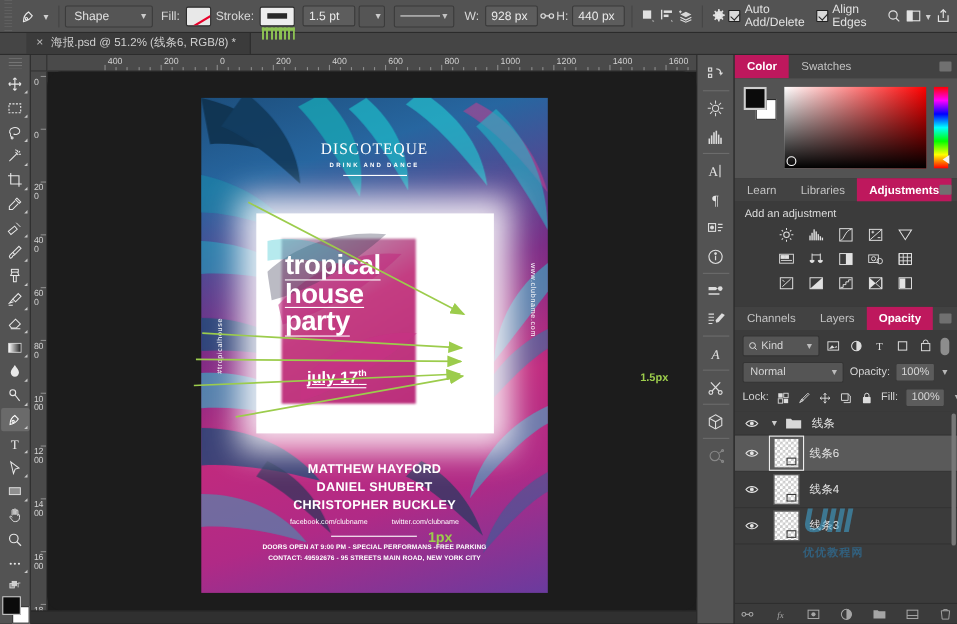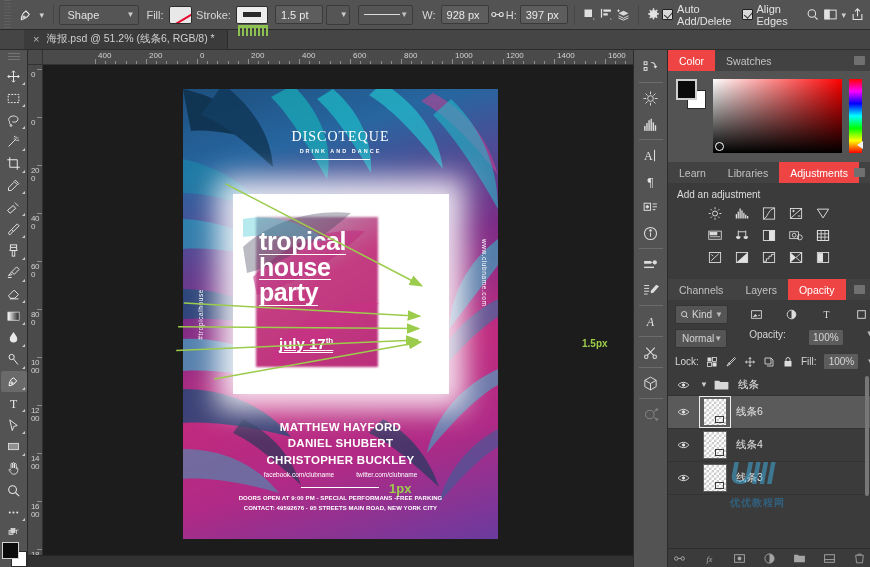--- a/index.html
+++ b/index.html
@@ -170,21 +170,21 @@
      display:flex;flex-direction:column;align-items:center;padding-top:4px;}
   .rail-i{width:30px;height:26px;display:flex;align-items:center;justify-content:center;}
   .rail-i svg{width:17px;height:17px;}
   .rail-sep{width:24px;height:1px;background:#6c6c6c;margin:2px 0;}
 
   
   .panels{width:203px;flex:0 0 203px;background:#383838;display:flex;flex-direction:column;
      border-left:1px solid #2b2b2b;}
   .tabs{display:flex;align-items:stretch;height:21px;background:#424242;position:relative;flex:0 0 21px;}
   .tabs .t{padding:0 11px;display:flex;align-items:center;font-size:10.5px;color:#c2c2c2;}
-  .tabs .t.active{background:#ef4444;color:#fff;font-weight:normal;}
+  .tabs .t.active{background:#be185d;color:#fff;font-weight:bold;}
   .tabs .menu{position:absolute;right:5px;top:6px;width:11px;height:9px;background:#707070;border-radius:1px;}
 
   .color-panel{background:#535353;padding:8px 8px 9px 8px;display:flex;gap:7px;}
   .cp-sw{position:relative;width:30px;height:30px;flex:0 0 30px;}
   .cp-sw .b{position:absolute;right:0;bottom:0;width:19px;height:19px;background:#fff;border:1px solid #2b2b2b;}
   .cp-sw .f{position:absolute;left:0;top:0;width:21px;height:21px;background:#0b0b0b;border:2px solid #cfcfcf;}
   .cp-field{flex:1;height:74px;position:relative;
     background:linear-gradient(to top,#000,rgba(0,0,0,0)),linear-gradient(to right,#fff,#f00);}
   .cp-field .ring{position:absolute;left:2px;bottom:2px;width:9px;height:9px;border:1.4px solid #fff;border-radius:50%;}
   .cp-hue{width:13px;height:74px;flex:0 0 13px;position:relative;
@@ -192,21 +192,21 @@
   .cp-hue .mk{position:absolute;right:-1px;bottom:4px;width:0;height:0;
     border-top:4px solid transparent;border-bottom:4px solid transparent;border-right:6px solid #f2f2f2;}
 
   .adj-body{background:#3b3b3b;padding:6px 9px 8px 9px;}
   .adj-title{font-size:10px;color:#ddd;margin-bottom:5px;}
   .adj-row{display:flex;justify-content:center;gap:9px;margin-bottom:6px;}
   .adj-ic{width:18px;height:16px;display:flex;align-items:center;justify-content:center;}
   .adj-ic svg{width:16px;height:15px;}
 
   .layers-ctl{background:#3b3b3b;padding:5px 7px 4px 7px;}
-  .lrow{display:flex;align-items:flex-start;gap:22px;margin-bottom:5px;}
+  .lrow{display:flex;align-items:center;gap:5px;margin-bottom:5px;}
   .kind{height:19px;width:77px;background:#555;border:1px solid #343434;border-radius:2px;
     display:flex;align-items:center;padding:0 4px;font-size:10px;gap:3px;justify-content:space-between;}
   .kind .lead{display:flex;align-items:center;gap:3px;}
   .filt{width:18px;height:18px;display:flex;align-items:center;justify-content:center;}
   .filt svg{width:13px;height:13px;}
   .toggle-pill{width:9px;height:16px;background:#8d8d8d;border-radius:5px;margin-left:auto;}
   .blend{height:19px;flex:1;background:#555;border:1px solid #343434;border-radius:2px;
     display:flex;align-items:center;justify-content:space-between;padding:0 4px 0 6px;font-size:10px;}
   .mini-lab{font-size:10px;color:#d5d5d5;}
   .mini-val{height:17px;background:#5c5c5c;border:1px solid #3a3a3a;border-radius:2px;
@@ -294,21 +294,21 @@
     </div>
     <div class="ob-ico">
       <svg viewBox="0 0 24 24" fill="none" stroke="#dcdcdc" stroke-width="1.8">
         <path d="M9 12h6"></path>
           <circle cx="6" cy="12" r="3.2"></circle>
           <circle cx="18" cy="12" r="3.2"></circle>
       </svg>
     </div>
     <span class="ob-label" style="margin:0 3px 0 0">H:</span>
     <div class="numbox" style="min-width:48px">
-      <span>397 px</span>
+      <span>440 px</span>
     </div>
 
     <div class="ob-sep"></div>
     <div class="ob-ico">
       <svg viewBox="0 0 24 24">
           <rect x="4" y="4" width="12" height="12" fill="#e0e0e0"></rect>
         <path d="M18 17.5l2.5 2.5h-2.5z" fill="#cfcfcf"></path>
         </svg>
     </div>
     <div class="ob-ico">

